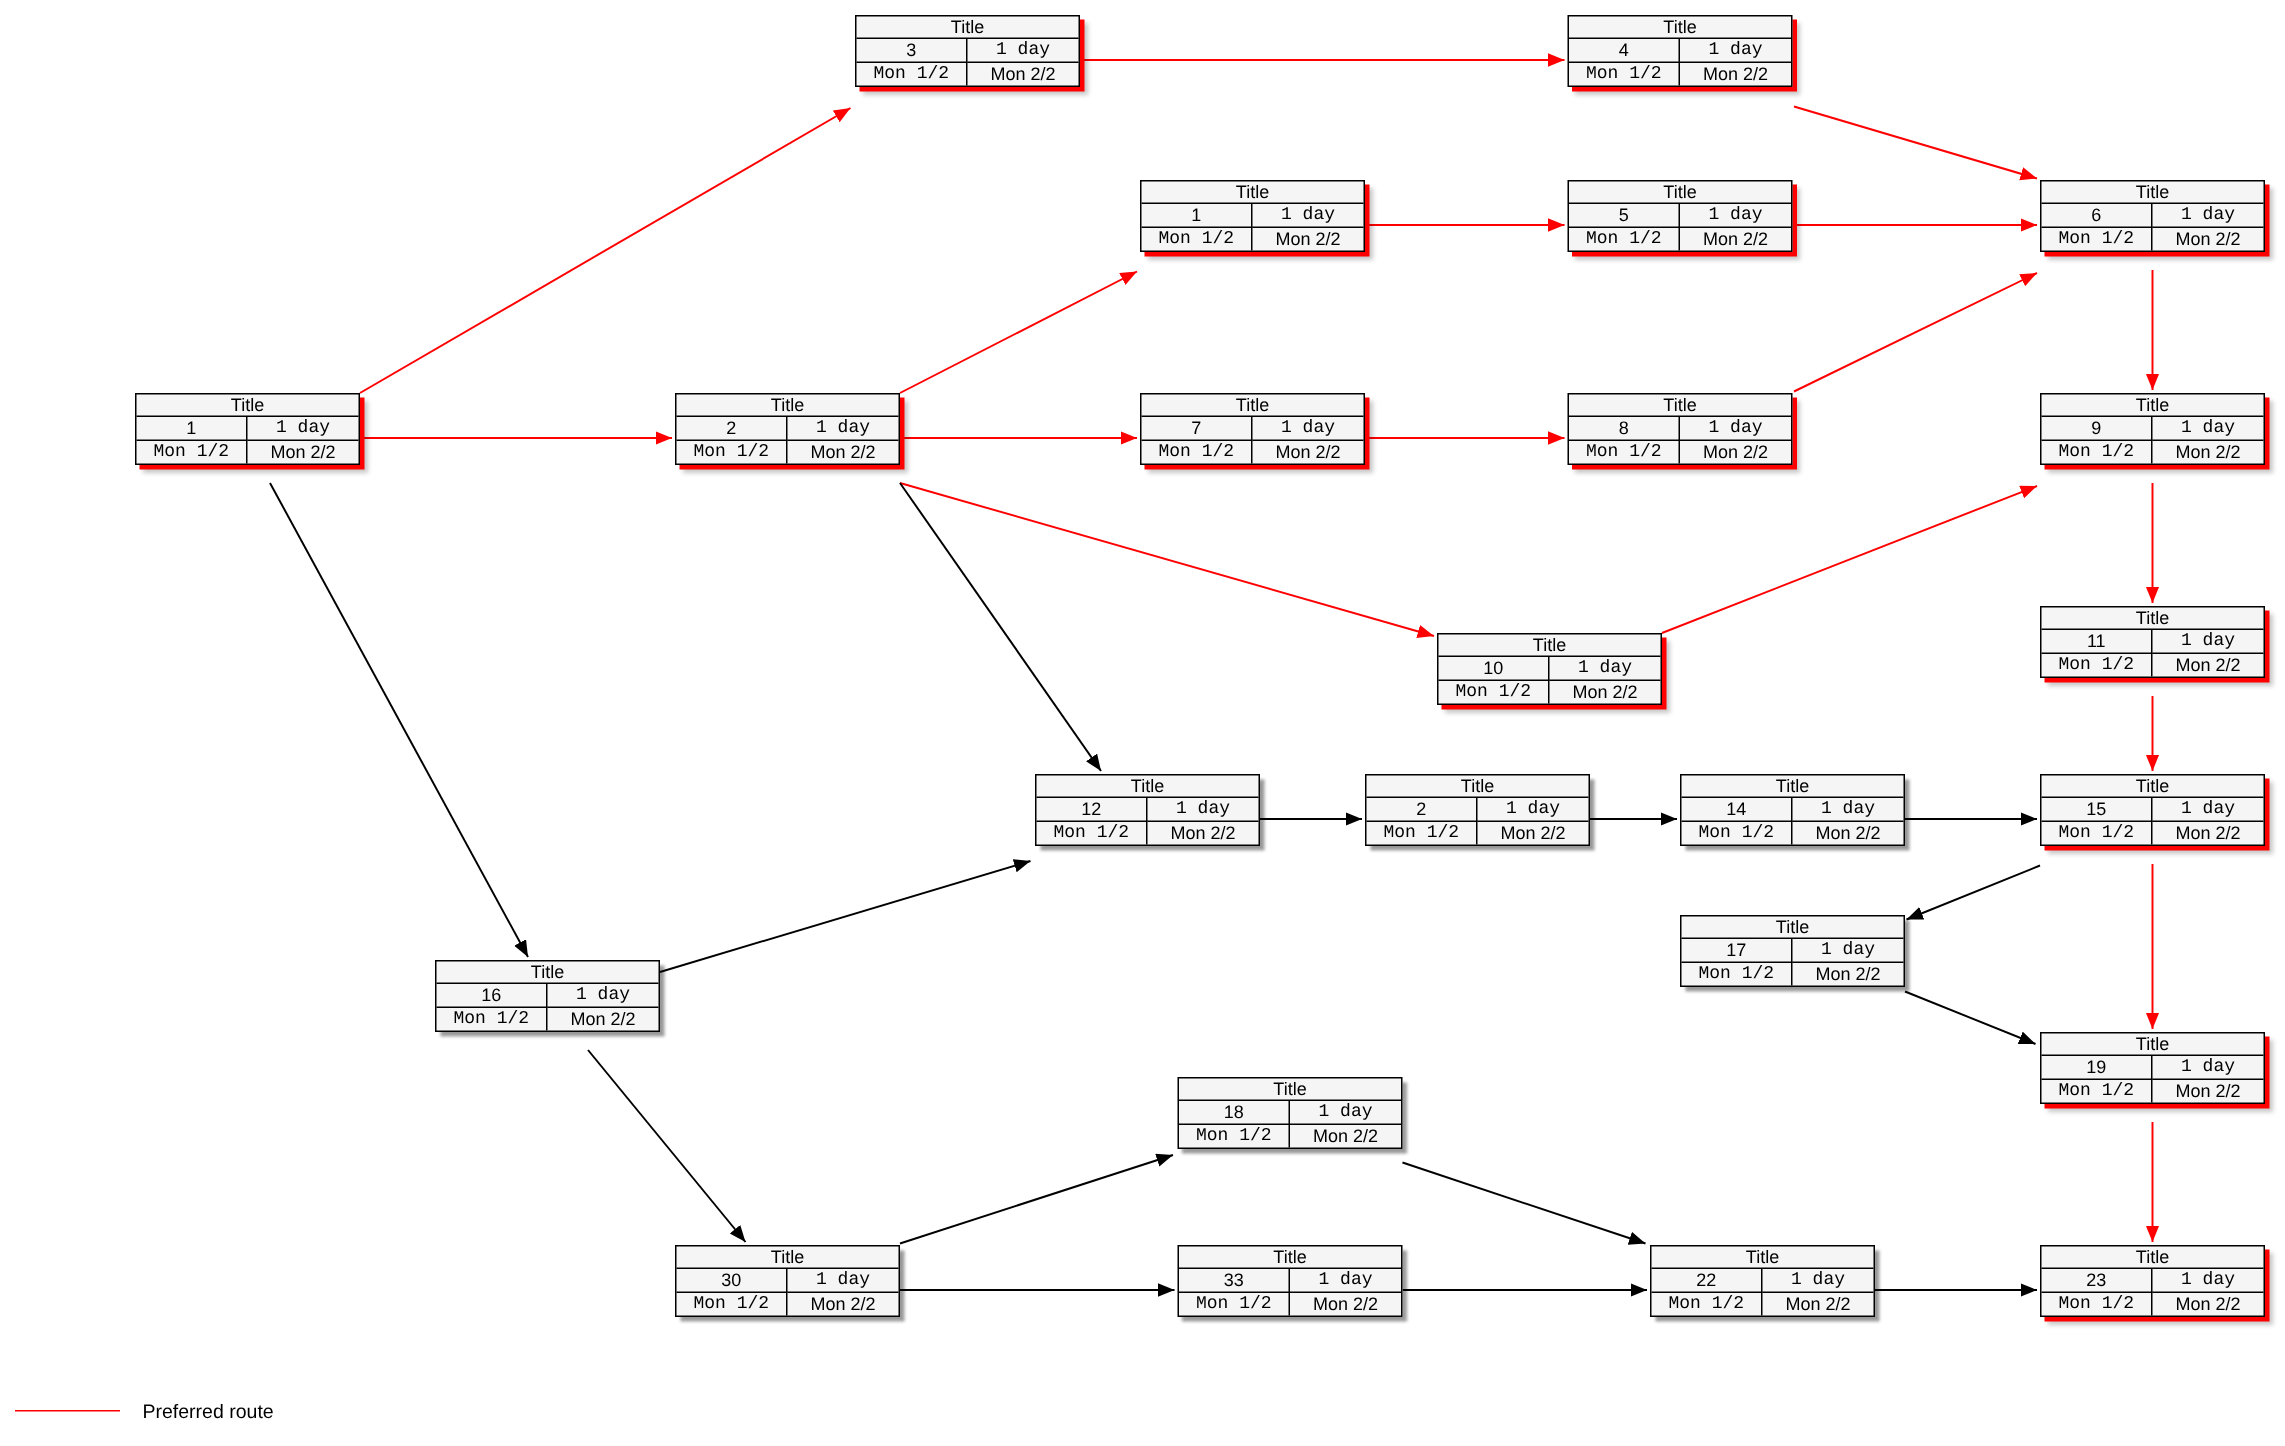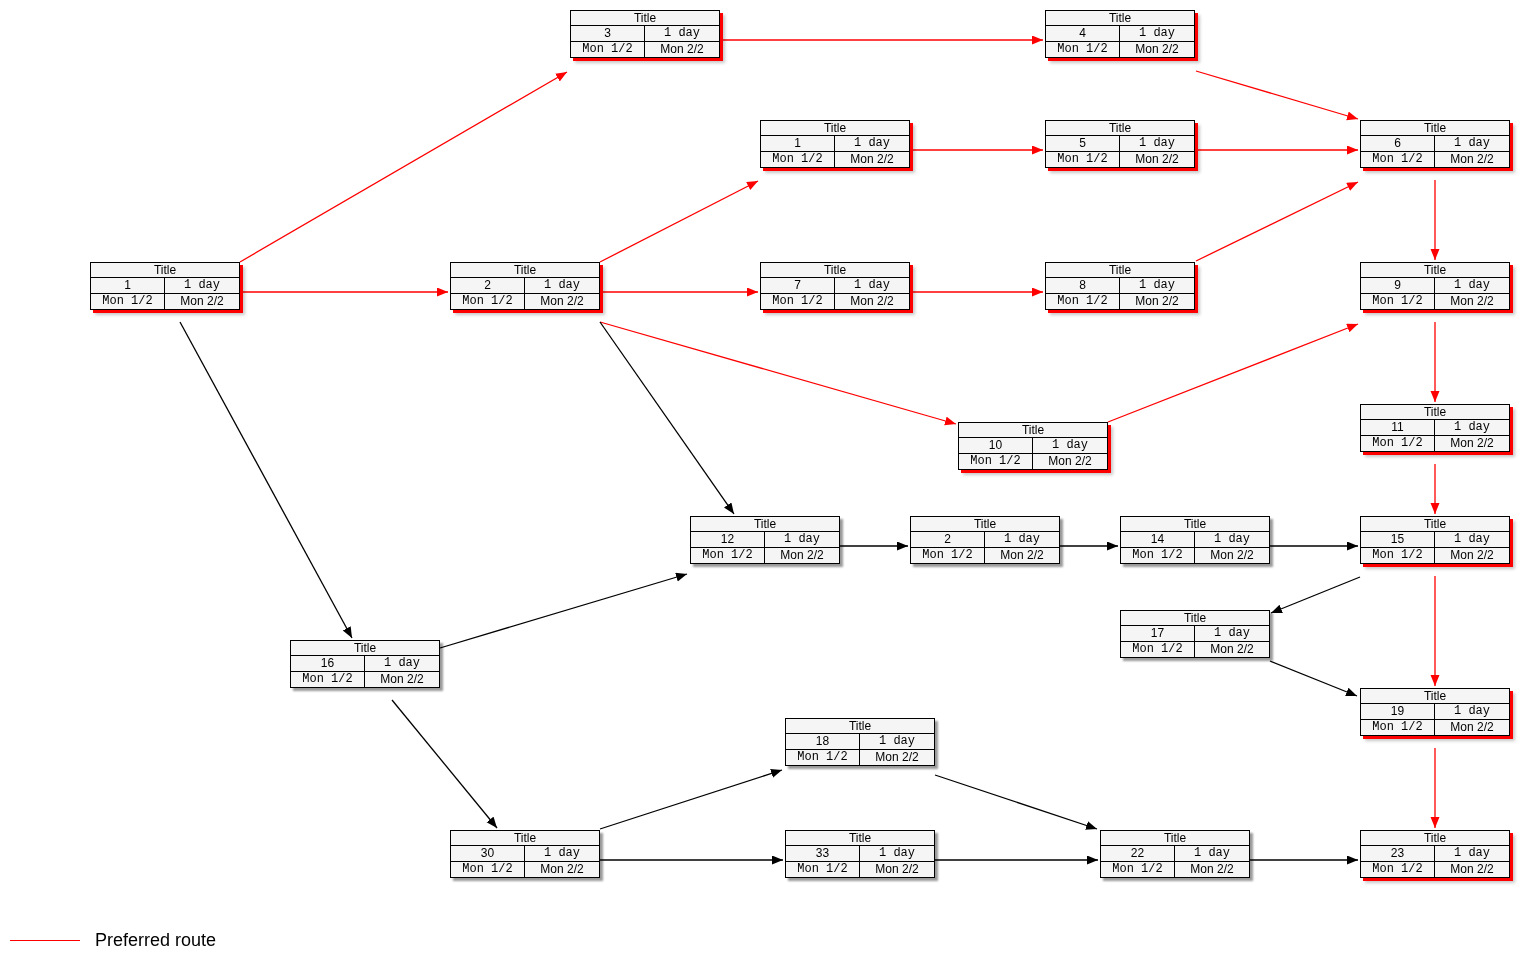--- a/index.html
+++ b/index.html
@@ -37,21 +37,21 @@
   .node.normal{box-shadow:3px 3px 2px rgba(0,0,0,0.40);}
   .legend{
     position:absolute;left:10px;top:930px;height:20px;
     display:flex;align-items:center;
   }
   .legend-line{
     display:inline-block;width:70px;height:0;
     border-top:1.4px solid #ff0000;
   }
   .legend-label{
-    margin-left:15px;font-size:18px;color:#000000;
+    margin-left:15px;font-size:13px;color:#000000;
   }
   svg line{shape-rendering:geometricPrecision;}
 </style>
 </head>
 <body>
 
 <div class="canvas">
   <svg id="edge-layer" width="1523" height="964" viewBox="0 0 1523 964" xmlns="http://www.w3.org/2000/svg">
     <defs>
       <marker id="arrow-red" markerUnits="userSpaceOnUse" markerWidth="12" markerHeight="10" refX="11" refY="4.5" orient="auto">

